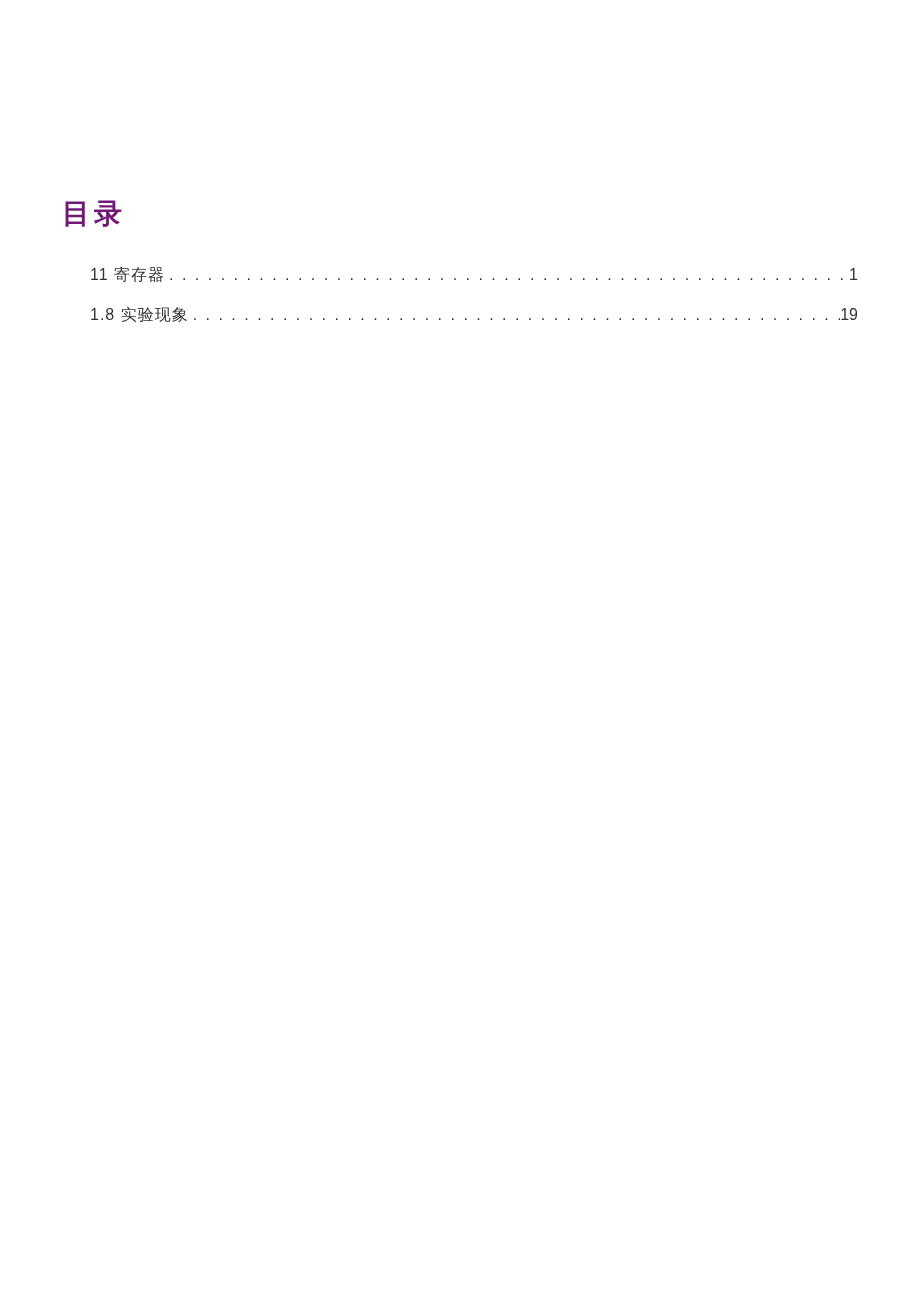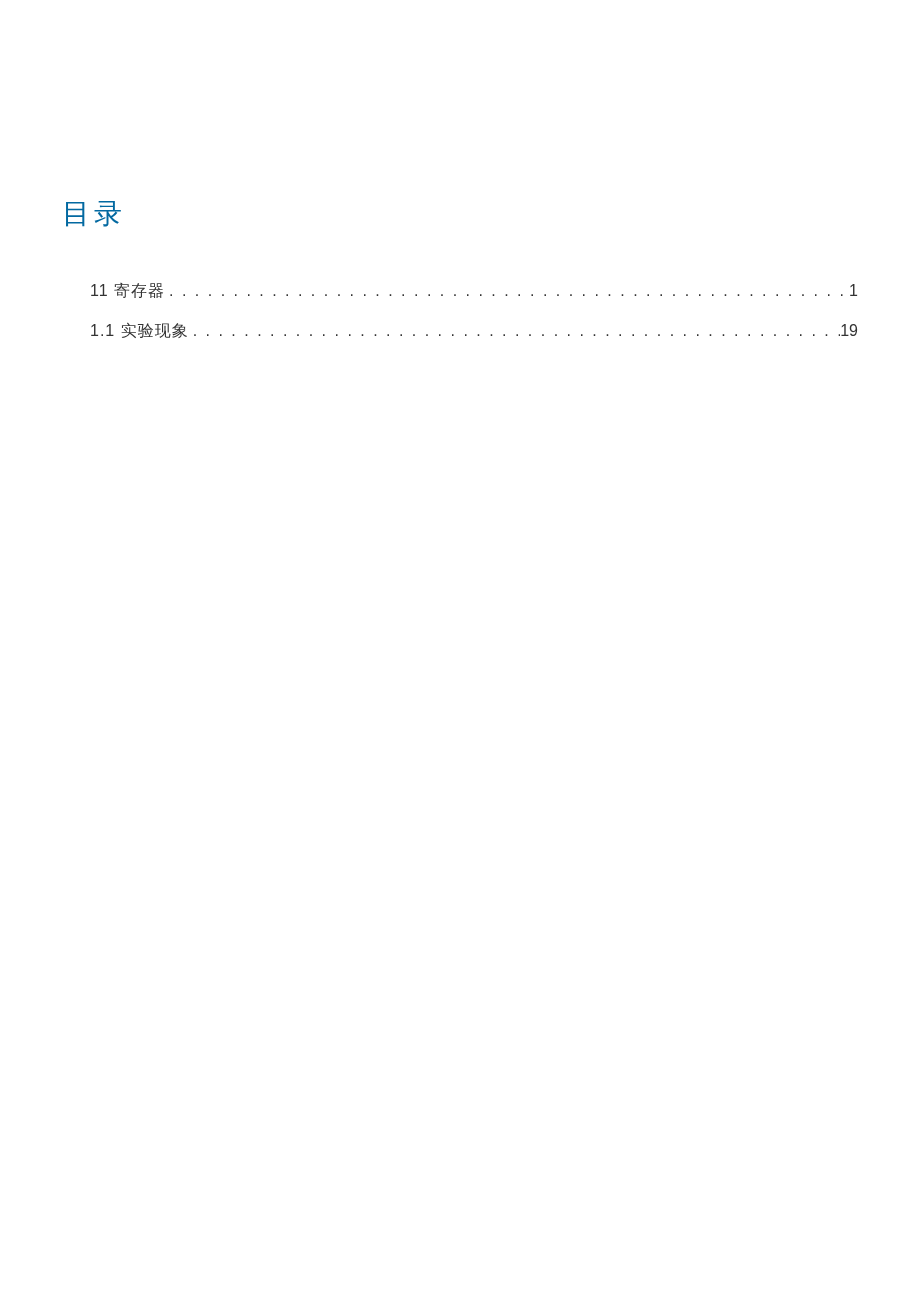--- a/index.html
+++ b/index.html
@@ -9,24 +9,24 @@
     }
     body {
       width: 920px;
       height: 1301px;
       background: #ffffff;
       font-family: "Microsoft YaHei", "SimSun", sans-serif;
       padding: 195px 62px 0 62px;
     }
     .toc-title {
       font-size: 28px;
-      color: #0369a1;
-      font-weight: normal;
+      color: #701a75;
+      font-weight: bold;
       letter-spacing: 4px;
-      margin-bottom: 46px;
+      margin-bottom: 30px;
     }
     .toc-list {
       padding-left: 28px;
     }
     .toc-entry {
       display: flex;
       align-items: flex-start;
       font-size: 16px;
       color: #333333;
       margin-bottom: 16px;
@@ -53,17 +53,17 @@
 
 <h1 class="toc-title">目录</h1>
 
 <div class="toc-list">
   <div class="toc-entry">
     <span class="toc-label">11 寄存器</span>
     <span class="toc-dots">. . . . . . . . . . . . . . . . . . . . . . . . . . . . . . . . . . . . . . . . . . . . . . . . . . . . . . . . . . . . . . . . . . . . . . . . . . . . . . . . . . . . . . . . . . . . . . . . . . . . . . . . . . . . . . . . . . . . . . . . . . . . . . . . . . . . . . . . . . . . . . . . . . . . . . . . . . . . . . . . . . . . . . . . . . . . . . . . . . . . . . . . . . . . . . . . . . . . . . . .</span>
     <span class="toc-page">1</span>
   </div>
   <div class="toc-entry">
-    <span class="toc-label">1.1 实验现象</span>
+    <span class="toc-label">1.8 实验现象</span>
     <span class="toc-dots">. . . . . . . . . . . . . . . . . . . . . . . . . . . . . . . . . . . . . . . . . . . . . . . . . . . . . . . . . . . . . . . . . . . . . . . . . . . . . . . . . . . . . . . . . . . . . . . . . . . . . . . . . . . . . . . . . . . . . . . . . . . . . . . . . . . . . . . . . . . . . . . . . . . . . . . . . . . . . . . . . . . . . . . . . . . . . . . . . . . . . . . . . . . . . . . . . . . . . . . .</span>
     <span class="toc-page">19</span>
   </div>
 </div>
 
 </body></html>

